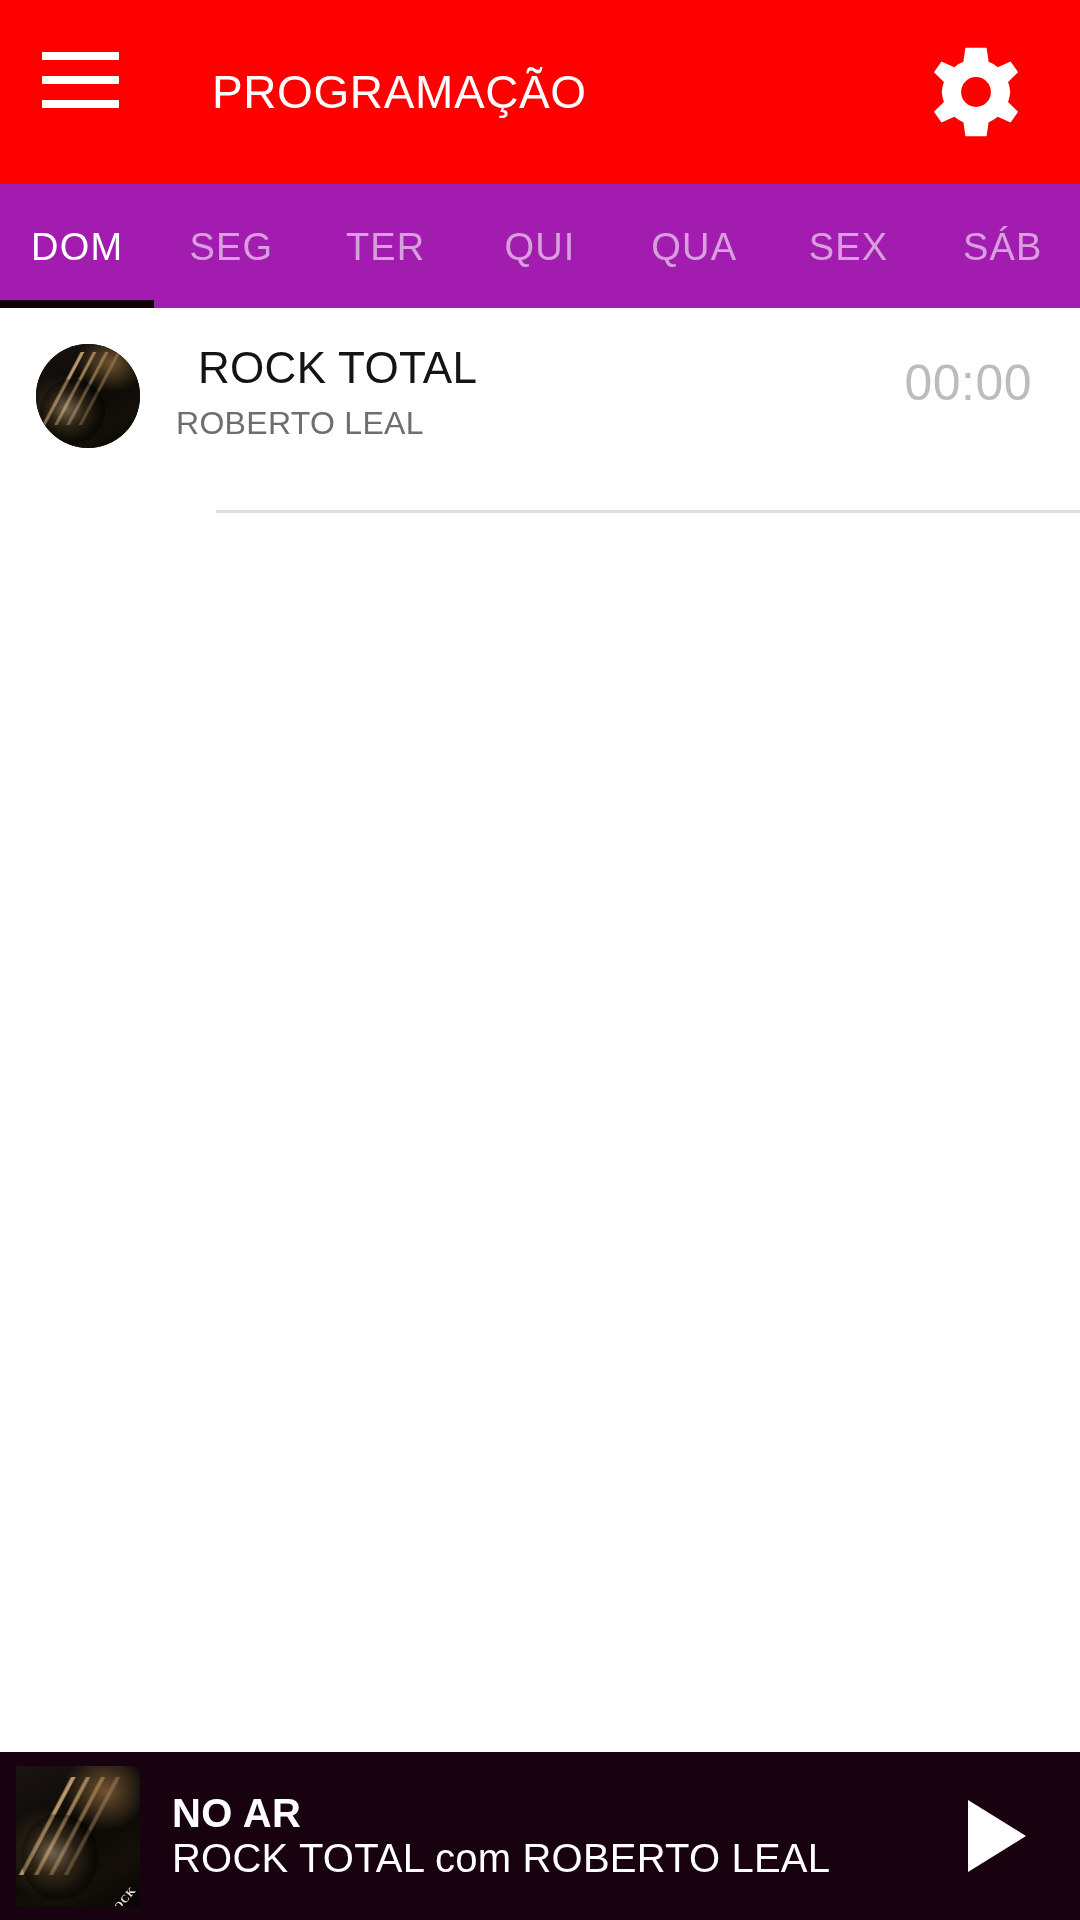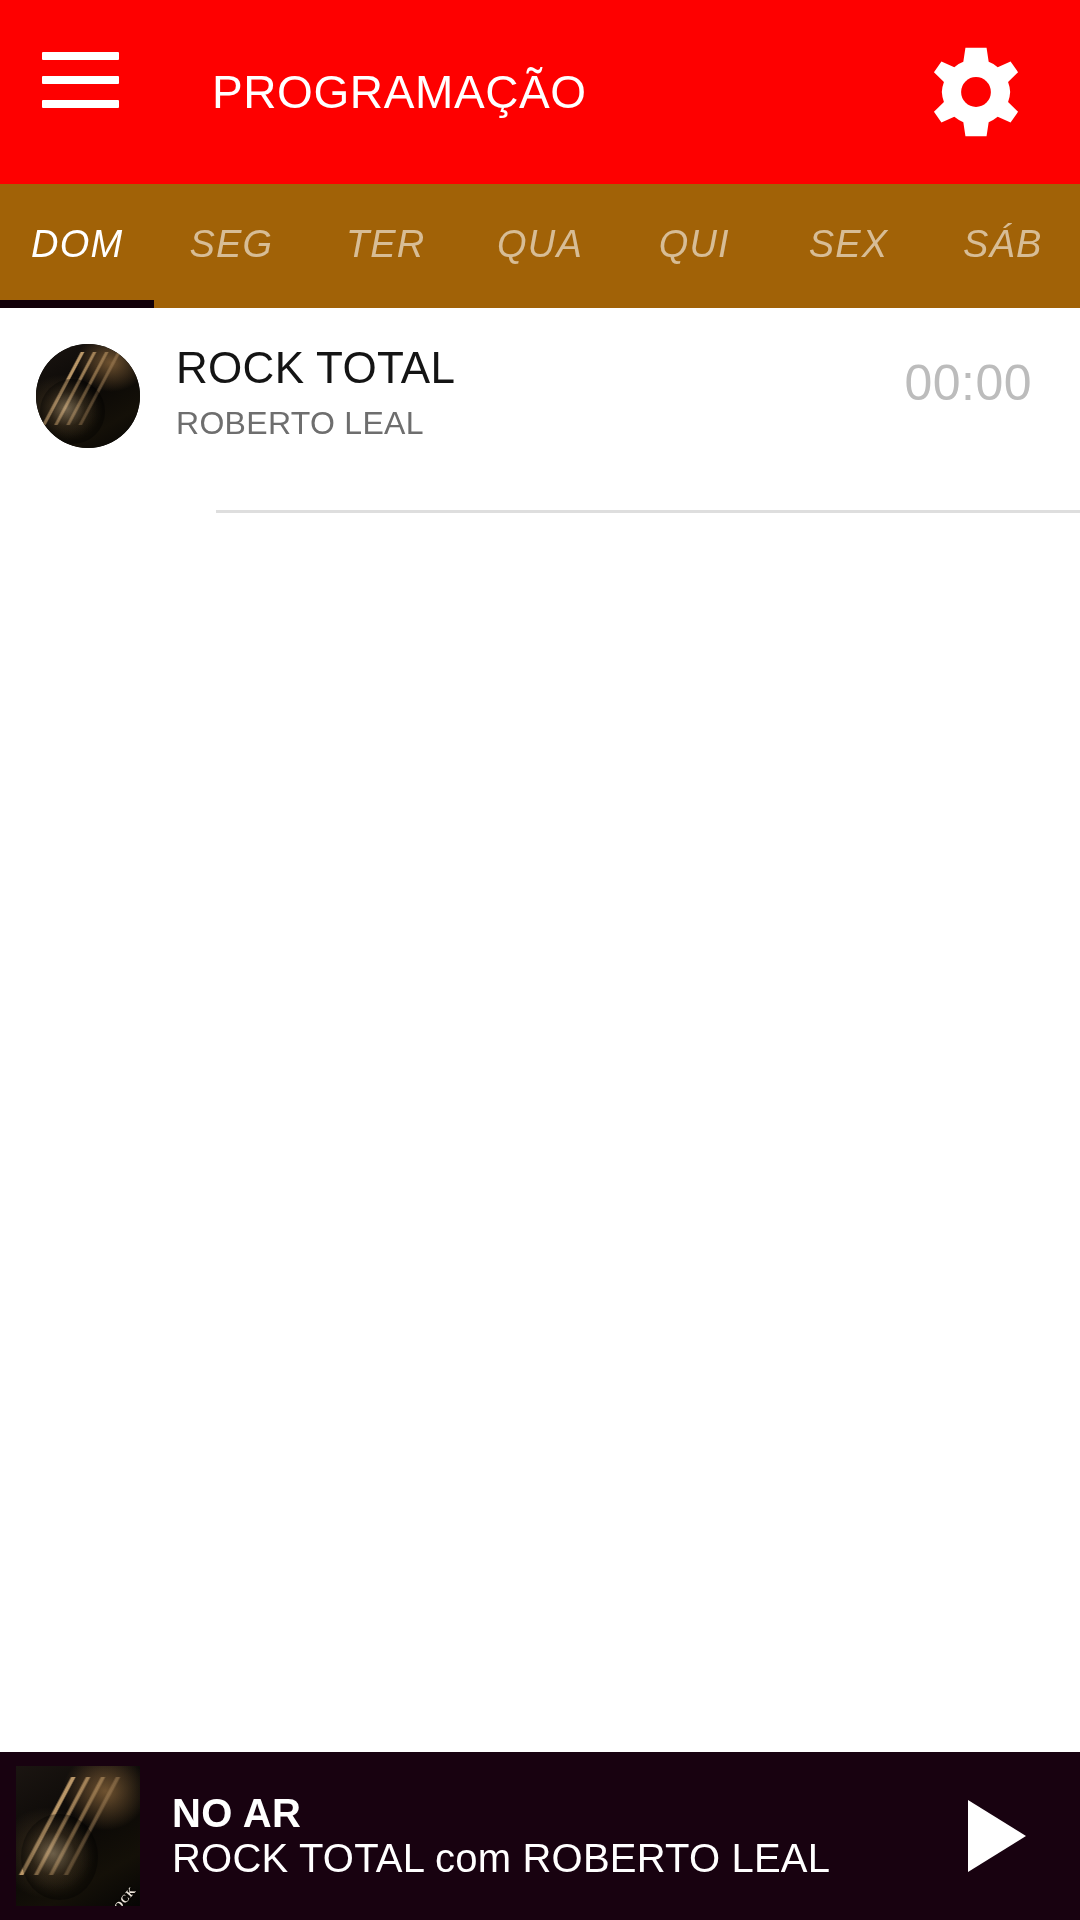--- a/index.html
+++ b/index.html
@@ -81,28 +81,27 @@
   }
   .gear-btn svg {
     width: 96px;
     height: 96px;
     display: block;
   }
 
   
   .tabbar {
     position: relative;
-    background: #a16207;
+    background: #a21caf;
     height: 124px;
     flex: 0 0 124px;
     display: flex;
-    align-items: flex-start;
+    align-items: center;
     padding-top: 2px;
     box-sizing: border-box;
-    font-style: italic;
   }
   .tab {
     flex: 1 1 0;
     height: 116px;
     display: flex;
     align-items: center;
     justify-content: center;
     font-size: 38px;
     letter-spacing: 1.2px;
     color: rgba(255,255,255,0.58);
@@ -205,20 +204,21 @@
     padding-right: 16px;
   }
   .sched-title {
     font-size: 44px;
     color: #141414;
     line-height: 1.08;
     letter-spacing: 0.3px;
     white-space: nowrap;
     overflow: hidden;
     text-overflow: ellipsis;
+    margin-left: 22px;
   }
   .sched-sub {
     margin-top: 14px;
     font-size: 32px;
     color: #6e6e6e;
     line-height: 1.08;
     letter-spacing: 0.3px;
     white-space: nowrap;
     overflow: hidden;
     text-overflow: ellipsis;
@@ -343,24 +343,24 @@
     <div class="tab active">
         <span>DOM</span>
       </div>
     <div class="tab">
         <span>SEG</span>
       </div>
     <div class="tab">
         <span>TER</span>
       </div>
     <div class="tab">
+        <span>QUI</span>
+      </div>
+    <div class="tab">
         <span>QUA</span>
-      </div>
-    <div class="tab">
-        <span>QUI</span>
       </div>
     <div class="tab">
         <span>SEX</span>
       </div>
     <div class="tab">
         <span>SÁB</span>
       </div>
     <div class="tab-indicator"></div>
   </div>
 

